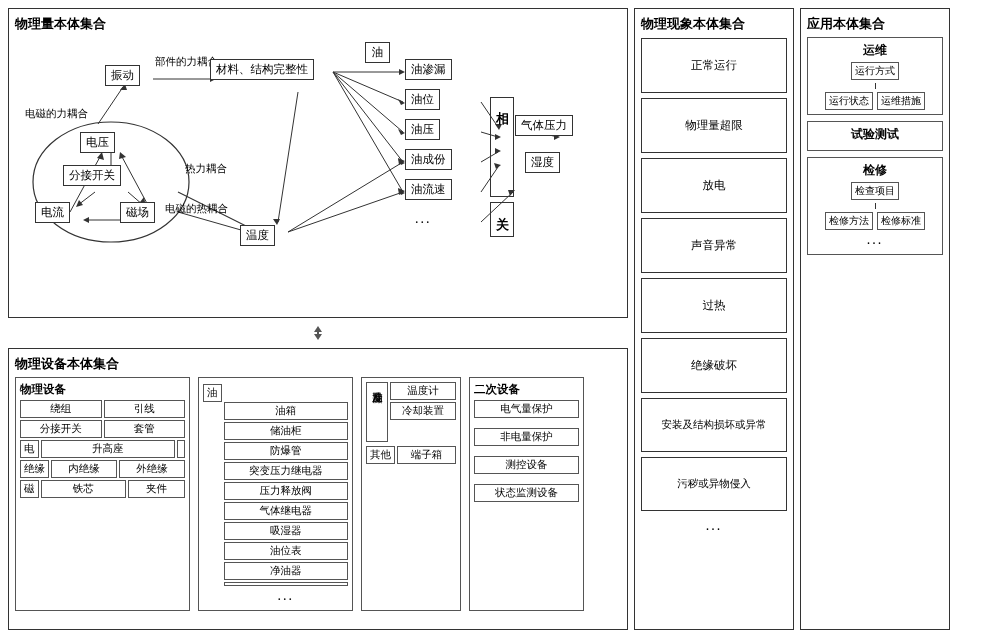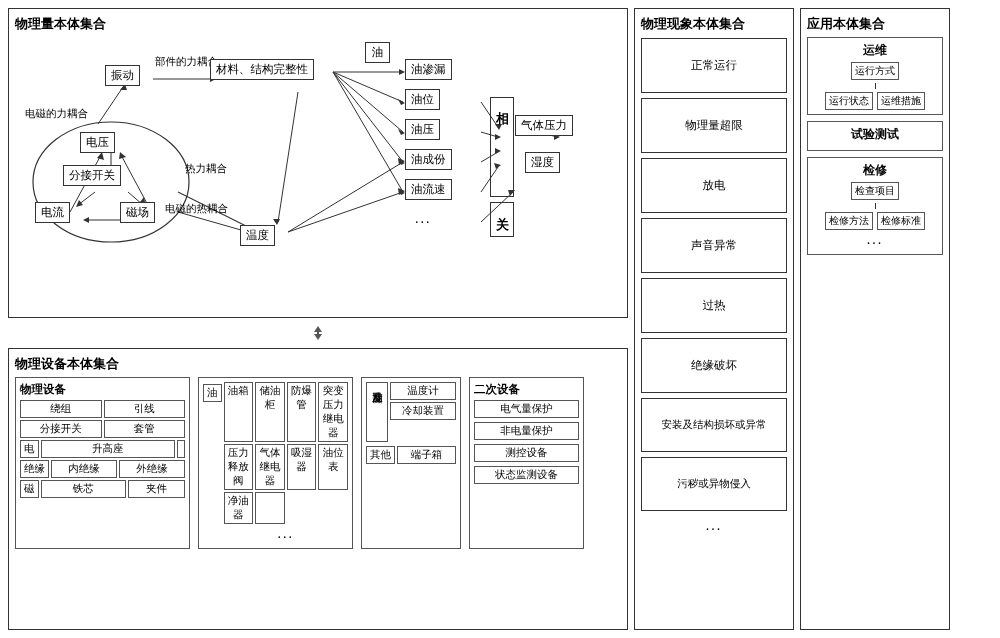--- a/index.html
+++ b/index.html
@@ -358,21 +358,21 @@
                 <div style="border:1px solid #555;font-size:10.5px;padding:1px 3px;flex:1;text-align:center;">夹件</div>
               </div>
             </div>
           </div>
         </div>
 
         <div style="border:1px solid #555;padding:4px;flex:0 0 155px;">
           <div style="display:flex;gap:2px;align-items:flex-start;">
             <div style="border:1px solid #555;font-size:10.5px;padding:1px 3px;margin-top:2px;">油</div>
             <div style="flex:1;">
-              <div style="display:grid;grid-template-columns:1fr 1fr 1fr 1fr;gap:2px;">
+              <div style="display:grid;grid-template-columns:1fr;gap:2px;margin-top:20px;">
                 <div class="device-cell">油箱</div>
                 <div class="device-cell">储油柜</div>
                 <div class="device-cell">防爆管</div>
                 <div class="device-cell">突变压力继电器</div>
                 <div class="device-cell">压力释放阀</div>
                 <div class="device-cell">气体继电器</div>
                 <div class="device-cell">吸湿器</div>
                 <div class="device-cell">油位表</div>
                 <div class="device-cell">净油器</div>
                 <div class="device-cell"></div>
@@ -393,21 +393,21 @@
           <div style="display:flex;gap:2px;margin-top:4px;">
             <div style="font-size:10.5px;border:1px solid #555;padding:1px 3px;">其他</div>
             <div style="flex:1;">
               <div class="device-cell">端子箱</div>
             </div>
           </div>
         </div>
 
         <div style="border:1px solid #555;padding:4px;flex:0 0 115px;">
           <div class="device-sub-title">二次设备</div>
-          <div style="display:flex;flex-direction:column;gap:4px;">
+          <div style="display:flex;flex-direction:column;gap:10px;">
             <div class="device-cell">电气量保护</div>
             <div class="device-cell">非电量保护</div>
             <div class="device-cell">测控设备</div>
             <div class="device-cell">状态监测设备</div>
           </div>
         </div>
       </div>
     </div>
   </div>
 

